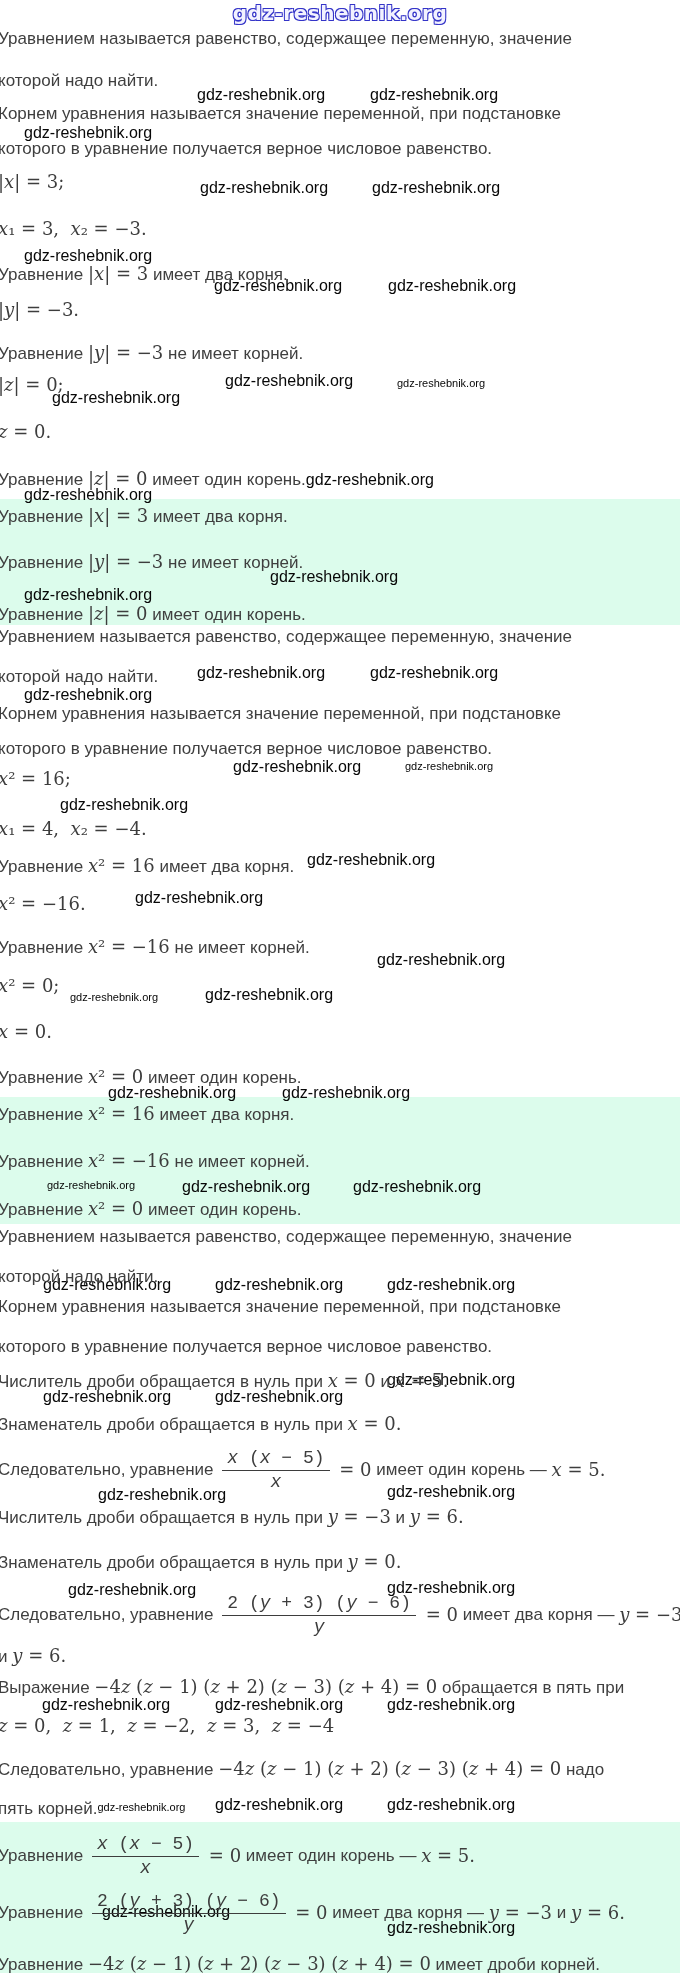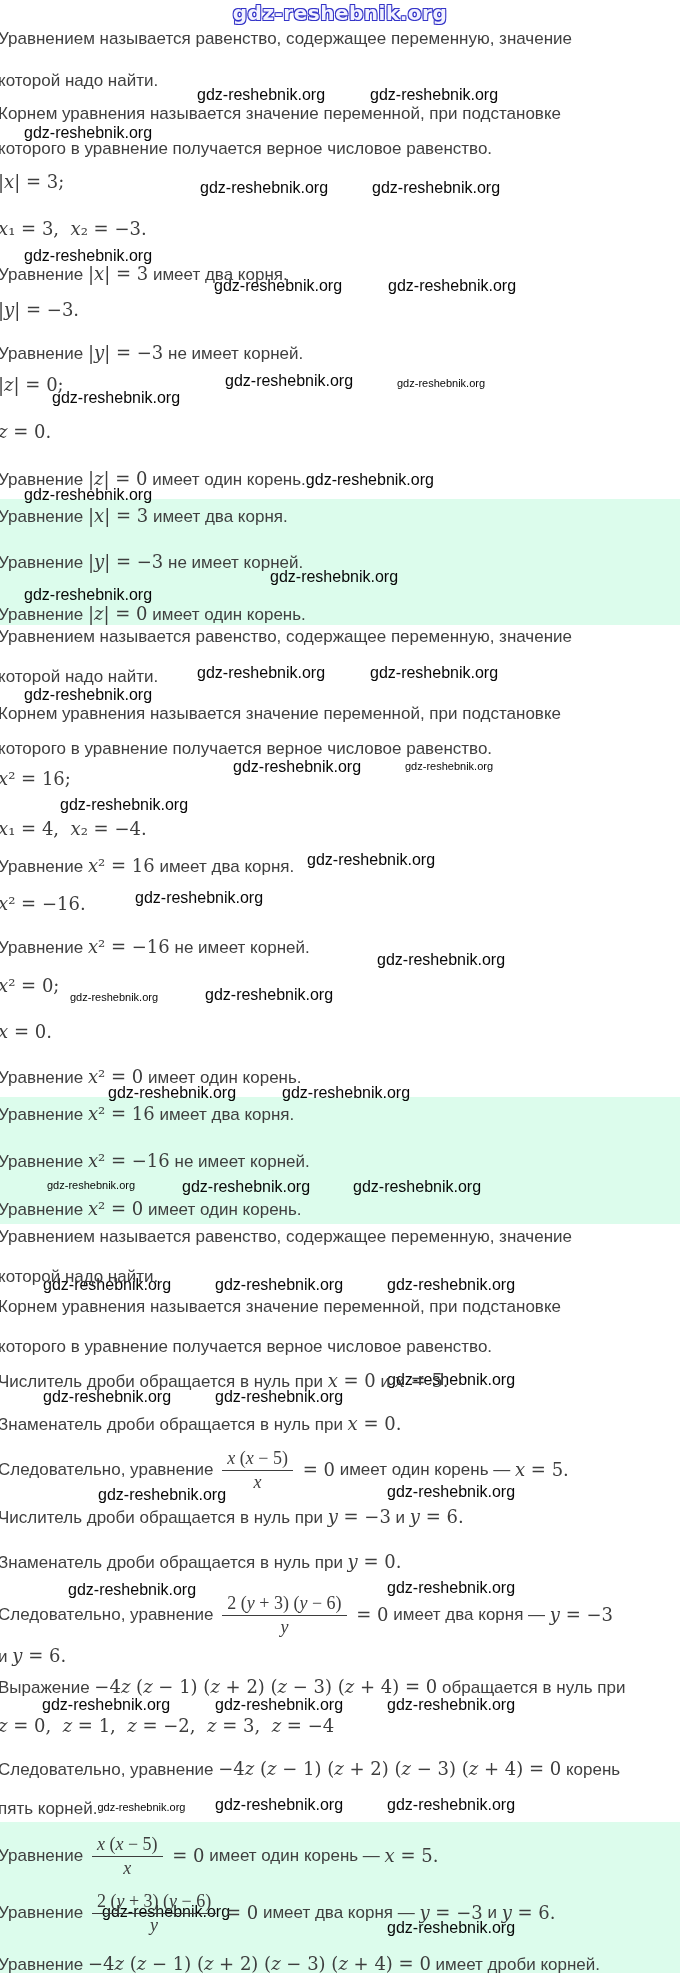--- a/index.html
+++ b/index.html
@@ -12,21 +12,21 @@
   .line{position:absolute;left:-2px;white-space:pre;font-size:17px;line-height:22px;color:var(--text);}
   .line.vc{display:flex;align-items:center;}
   .t{font-family:"Liberation Sans",sans-serif;color:var(--text);}
   .m{font-family:"DejaVu Serif",serif;font-size:18px;color:var(--math);}
   .it{font-style:italic;}
   .wm{position:absolute;font-family:"Liberation Sans",sans-serif;font-size:16px;color:var(--wm);white-space:pre;line-height:18px;}
   .wm.wms{font-size:11px;line-height:12px;}
   .wmi{font-family:"Liberation Sans",sans-serif;font-size:16px;color:var(--wm);}
   .wmi.wms{font-size:11px;vertical-align:3px;}
   .frac{display:inline-block;text-align:center;vertical-align:middle;
-    font-family:Liberation Serif, serif;font-size:18px;color:var(--math);margin:0 4px;line-height:21px;}
+    font-family:Liberation Mono, monospace;font-size:18px;color:var(--math);margin:0 4px;line-height:21px;}
   .frac .num{display:block;padding:0 5px 1px;}
   .frac .den{display:block;border-top:1.5px solid var(--math);padding:1px 5px 0;}
 </style>
 </head>
 <body>
 
 <div id="page" style="background: rgb(255, 255, 255);">
   <div class="header">gdz-reshebnik.org</div>
 <div class="hl" style="top: 499px; height: 126px;"></div>
     <div class="hl" style="top: 1097px; height: 127px;"></div>
@@ -112,20 +112,20 @@
     <div class="line" style="top: 1266px;"><span class="t">которой надо найти.</span></div>
     <div class="line" style="top: 1296px;"><span class="t">Корнем уравнения называется значение переменной, при подстановке</span></div>
     <div class="line" style="top: 1336px;"><span class="t">которого в уравнение получается верное числовое равенство.</span></div>
     <div class="line" style="top: 1370px;"><span class="t">Числитель дроби обращается в нуль при </span><span class="m"><span class="it">x</span> = 0</span><span class="t"> и </span><span class="m"><span class="it">x</span> = 5.</span></div>
     <div class="line" style="top: 1413px;"><span class="t">Знаменатель дроби обращается в нуль при </span><span class="m"><span class="it">x</span> = 0.</span></div>
     <div class="line vc" style="top: 1442px; height: 56px;"><span class="t">Следовательно, уравнение </span><span class="frac"><span class="num"><span class="it">x</span> (<span class="it">x</span> − 5)</span><span class="den"><span class="it">x</span></span></span><span class="m"> = 0</span><span class="t"> имеет один корень — </span><span class="m"><span class="it">x</span> = 5.</span></div>
     <div class="line" style="top: 1506px;"><span class="t">Числитель дроби обращается в нуль при </span><span class="m"><span class="it">y</span> = −3</span><span class="t"> и </span><span class="m"><span class="it">y</span> = 6.</span></div>
     <div class="line" style="top: 1551px;"><span class="t">Знаменатель дроби обращается в нуль при </span><span class="m"><span class="it">y</span> = 0.</span></div>
     <div class="line vc" style="top: 1586px; height: 58px;"><span class="t">Следовательно, уравнение </span><span class="frac"><span class="num">2 (<span class="it">y</span> + 3) (<span class="it">y</span> − 6)</span><span class="den"><span class="it">y</span></span></span><span class="m"> = 0</span><span class="t"> имеет два корня — </span><span class="m"><span class="it">y</span> = −3</span></div>
     <div class="line" style="top: 1645px;"><span class="t">и </span><span class="m"><span class="it">y</span> = 6.</span></div>
-    <div class="line" style="top: 1676px;"><span class="t">Выражение </span><span class="m">−4<span class="it">z</span> (<span class="it">z</span> − 1) (<span class="it">z</span> + 2) (<span class="it">z</span> − 3) (<span class="it">z</span> + 4) = 0</span><span class="t"> обращается в нуль при</span></div>
+    <div class="line" style="top: 1676px;"><span class="t">Выражение </span><span class="m">−4<span class="it">z</span> (<span class="it">z</span> − 1) (<span class="it">z</span> + 2) (<span class="it">z</span> − 3) (<span class="it">z</span> + 4) = 0</span><span class="t"> обращается в пять при</span></div>
     <div class="line" style="top: 1715px;"><span class="m"><span class="it">z</span> = 0,  <span class="it">z</span> = 1,  <span class="it">z</span> = −2,  <span class="it">z</span> = 3,  <span class="it">z</span> = −4</span></div>
-    <div class="line" style="top: 1758px;"><span class="t">Следовательно, уравнение </span><span class="m">−4<span class="it">z</span> (<span class="it">z</span> − 1) (<span class="it">z</span> + 2) (<span class="it">z</span> − 3) (<span class="it">z</span> + 4) = 0</span><span class="t"> корень</span></div>
+    <div class="line" style="top: 1758px;"><span class="t">Следовательно, уравнение </span><span class="m">−4<span class="it">z</span> (<span class="it">z</span> − 1) (<span class="it">z</span> + 2) (<span class="it">z</span> − 3) (<span class="it">z</span> + 4) = 0</span><span class="t"> надо</span></div>
     <div class="line" style="top: 1796px;"><span class="t">пять корней.</span><span class="wmi wms">gdz-reshebnik.org</span></div>
     <div class="line vc" style="top: 1828px; height: 56px;"><span class="t">Уравнение </span><span class="frac"><span class="num"><span class="it">x</span> (<span class="it">x</span> − 5)</span><span class="den"><span class="it">x</span></span></span><span class="m"> = 0</span><span class="t"> имеет один корень — </span><span class="m"><span class="it">x</span> = 5.</span></div>
     <div class="line vc" style="top: 1884px; height: 58px;"><span class="t">Уравнение </span><span class="frac"><span class="num">2 (<span class="it">y</span> + 3) (<span class="it">y</span> − 6)</span><span class="den"><span class="it">y</span></span></span><span class="m"> = 0</span><span class="t"> имеет два корня — </span><span class="m"><span class="it">y</span> = −3</span><span class="t"> и </span><span class="m"><span class="it">y</span> = 6.</span></div>
     <div class="line" style="top: 1953px;"><span class="t">Уравнение </span><span class="m">−4<span class="it">z</span> (<span class="it">z</span> − 1) (<span class="it">z</span> + 2) (<span class="it">z</span> − 3) (<span class="it">z</span> + 4) = 0</span><span class="t"> имеет дроби корней.</span></div>
   </div>
 
 </body></html>

